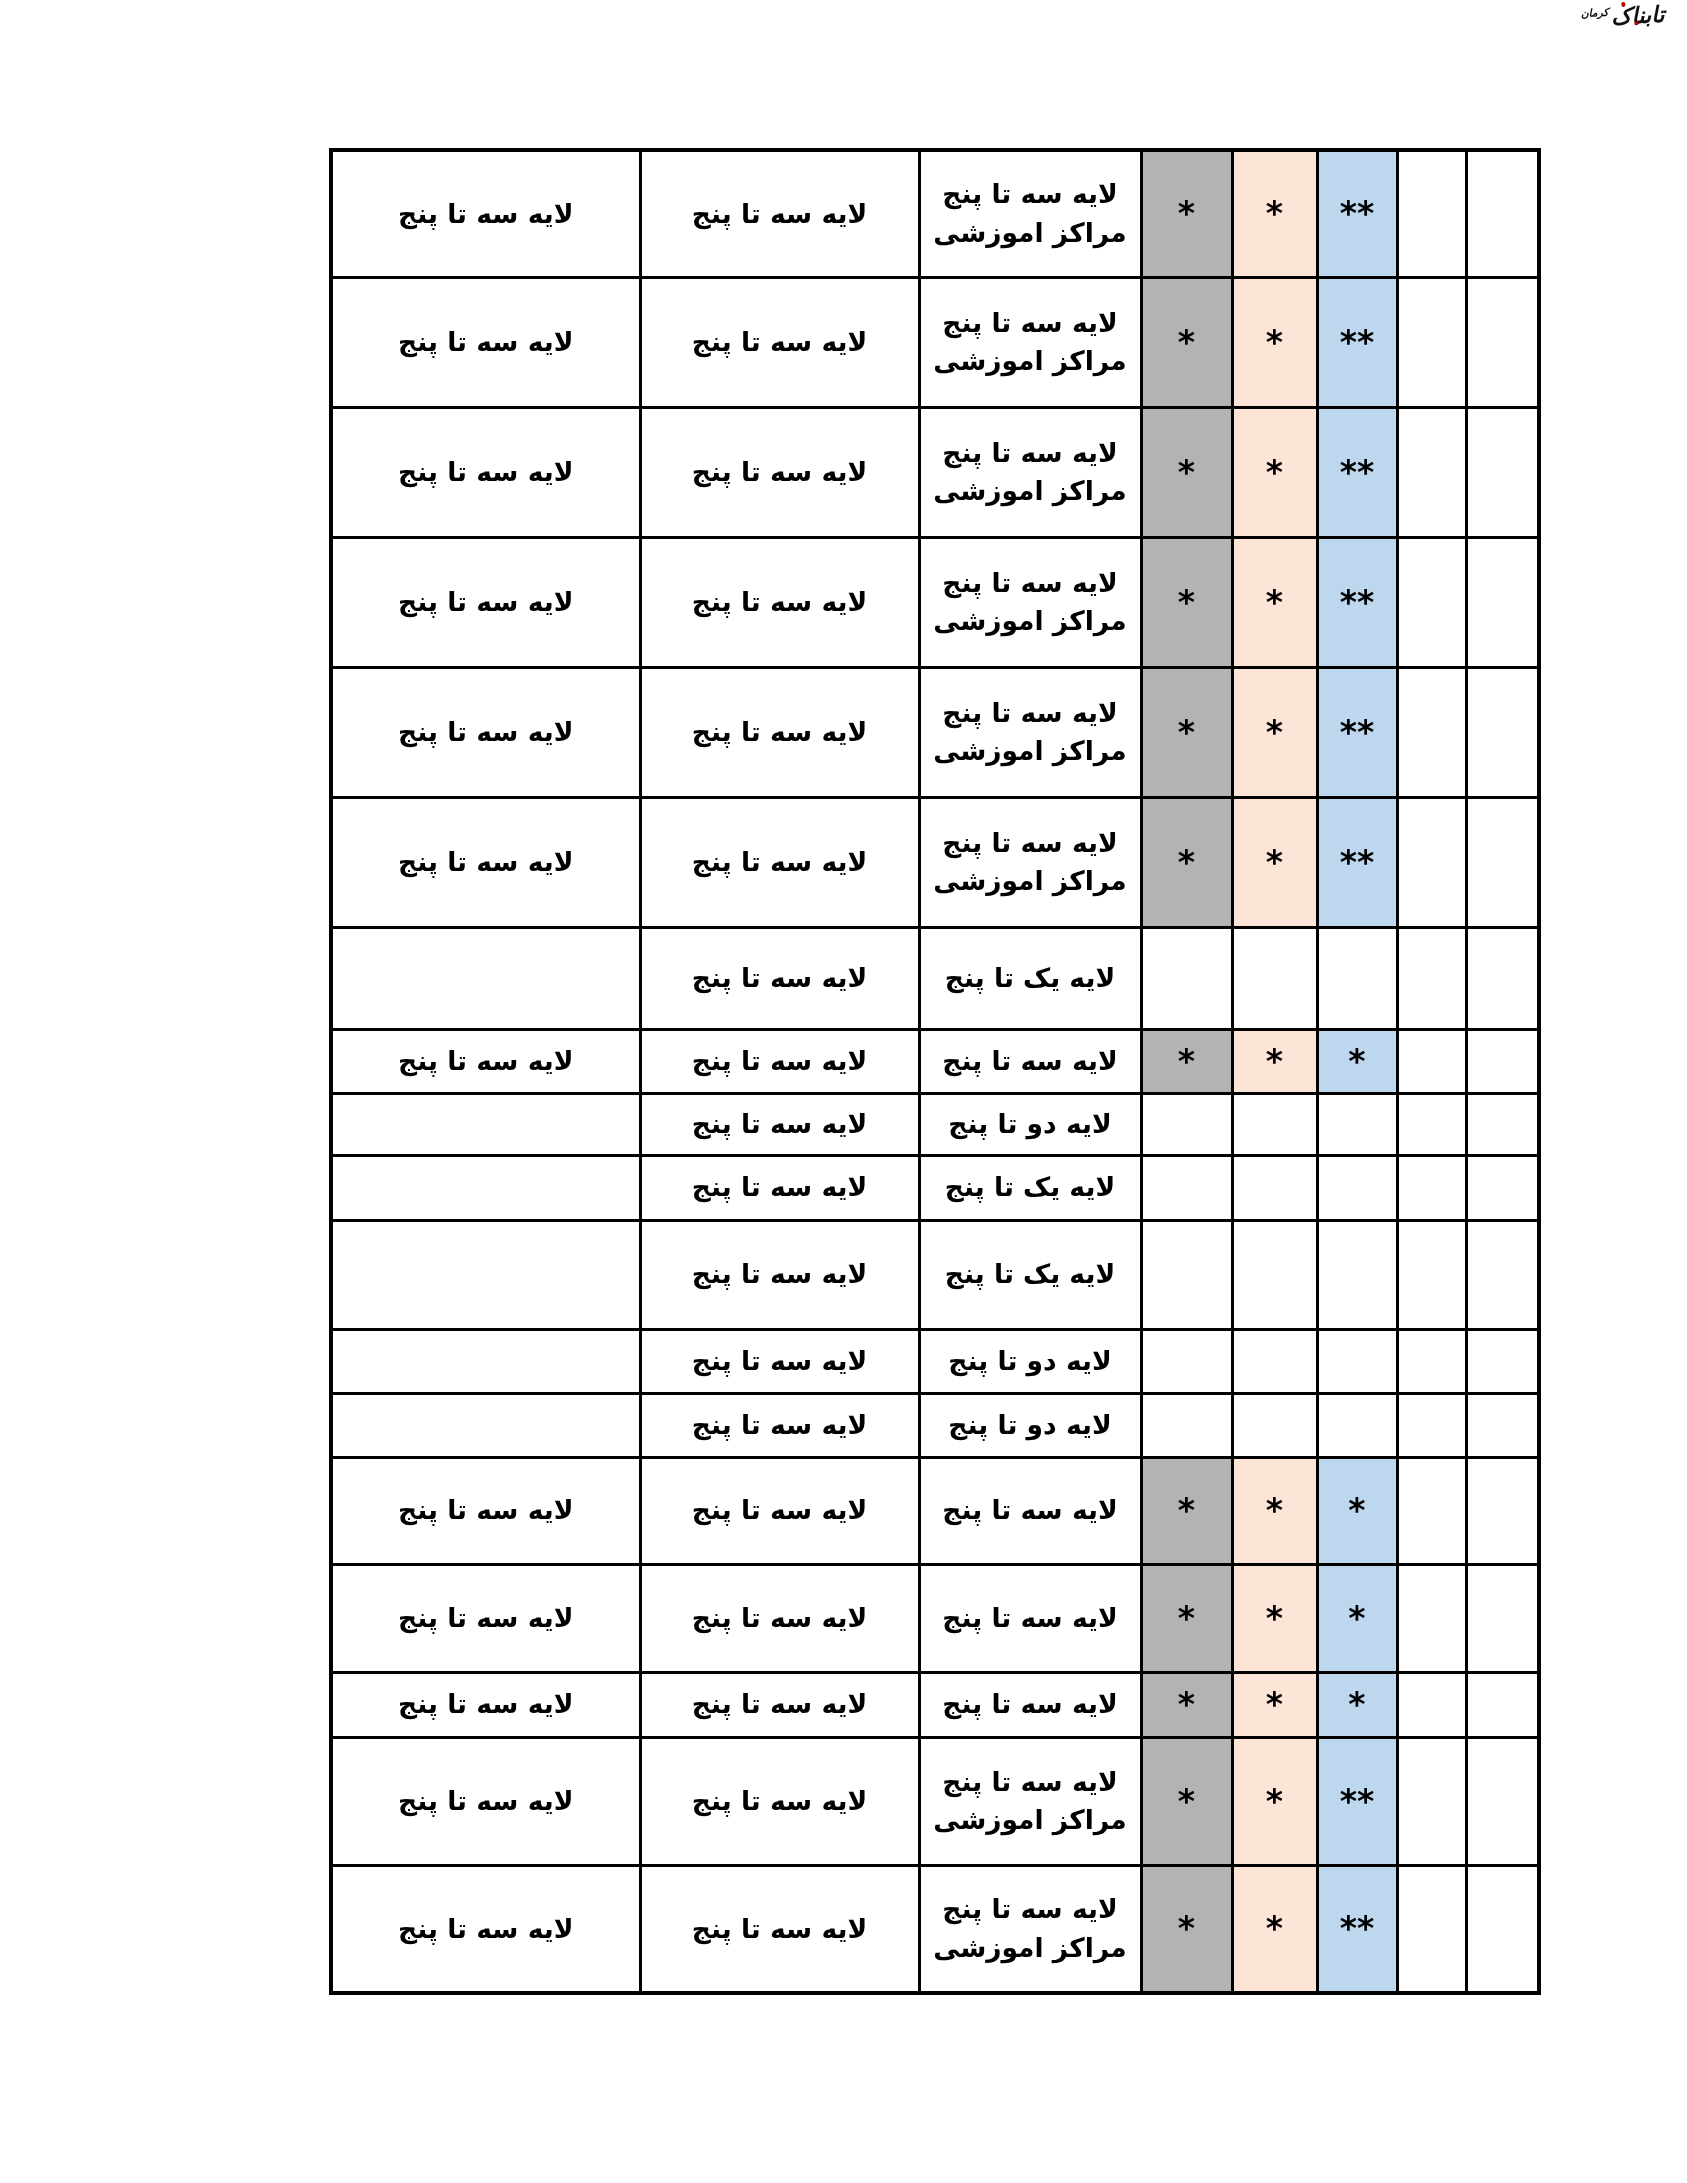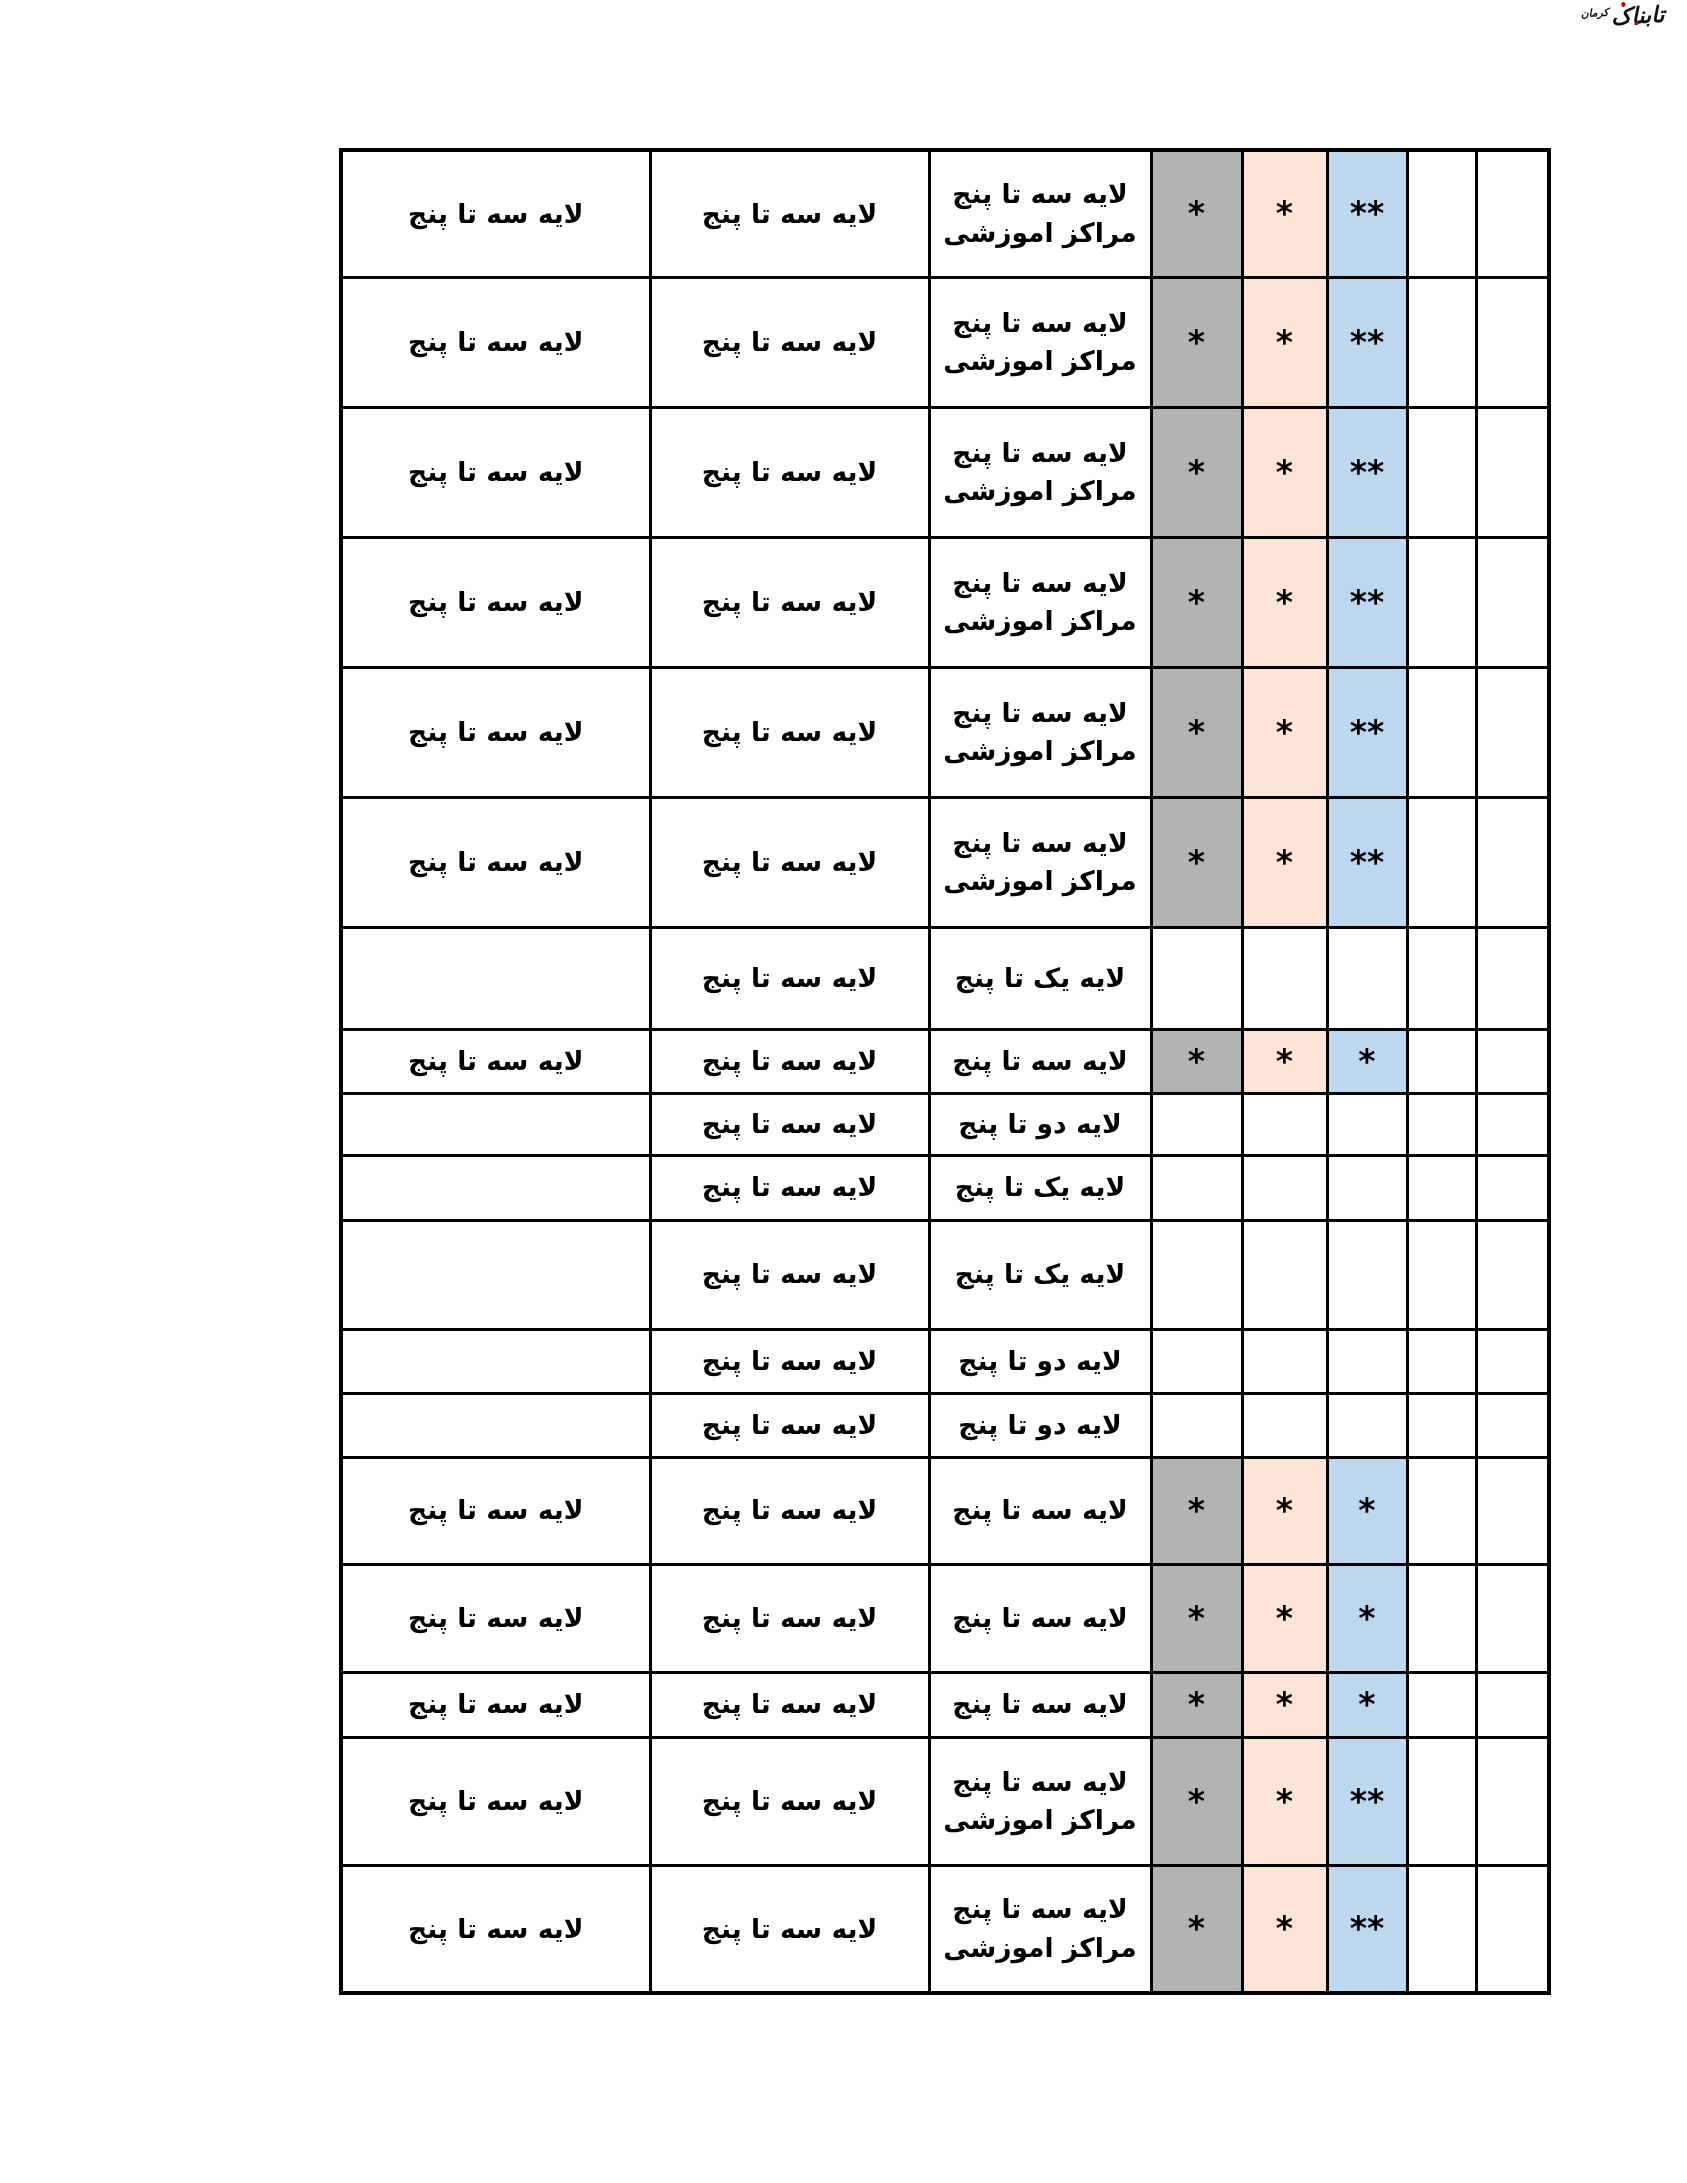--- a/index.html
+++ b/index.html
@@ -22,21 +22,21 @@
     background:var(--dot,#c00000);top:-2.6px;left:10.6px;
   }
   .logo-main::after{
     content:'';position:absolute;width:4px;height:4px;border-radius:50%;
     background:var(--dot,#c00000);bottom:1.3px;left:22.5px;
   }
   .logo-sub{
     font-size:10.6px;font-weight:bold;font-style:italic;margin-top:0.7px;line-height:1;
   }
   
-  .grid-wrap{position:absolute;left:339px;top:148px;}
+  .grid-wrap{position:absolute;left:329px;top:148px;}
   table.grid{
     border-collapse:collapse;table-layout:fixed;width:1208px;
     border:4.6px solid var(--border,#000);
   }
   table.grid td{
     border:3.3px solid var(--border,#000);
     text-align:center;vertical-align:middle;
     padding:0;color:#000;overflow:hidden;
   }
   td.txt{

